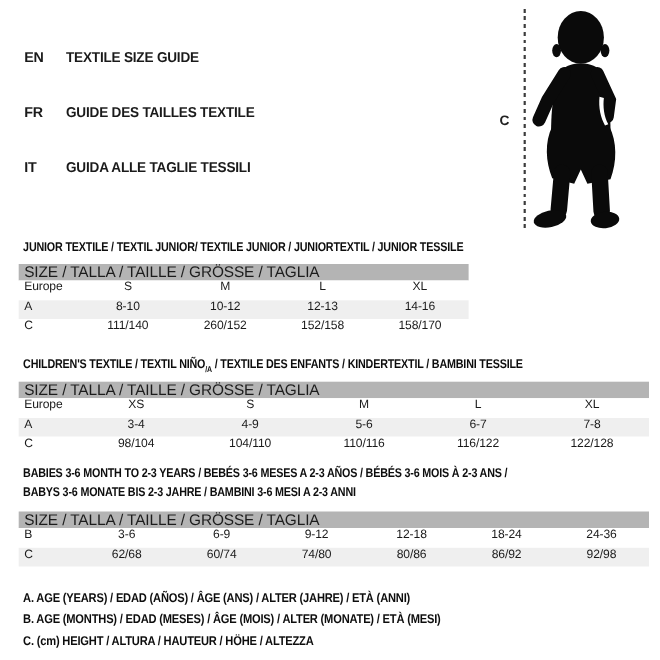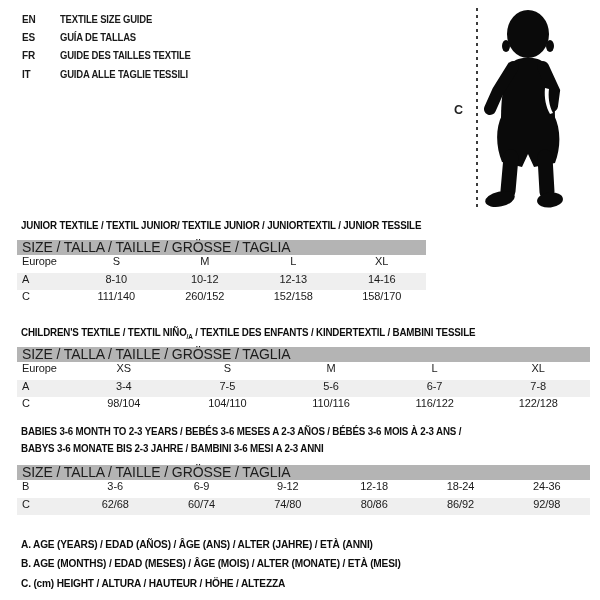--- a/index.html
+++ b/index.html
@@ -3,21 +3,21 @@
 <meta charset="utf-8">
 <style>
   html,body{margin:0;padding:0;background:#fff;}
   .stage{
     position:relative;width:600px;height:600px;background:#fff;overflow:hidden;
     font-family:"Liberation Sans","DejaVu Sans",sans-serif;
     color:var(--text,#1a1a1a);
   }
   
   .langs{position:absolute;left:22px;top:10px;}
-  .lang-row{display:flex;height:18.3px;align-items:center;font-weight:bold;font-size:10px;letter-spacing:-0.2px;}
+  .lang-row{display:flex;height:18.3px;align-items:center;font-weight:bold;font-size:13px;letter-spacing:-0.2px;margin-top:32px;}
   .lang-code{width:38px;flex:0 0 38px;}
   .lang-text{white-space:nowrap;transform:scaleX(0.95);transform-origin:0 50%;}
   
   .figure{position:absolute;left:450px;top:5px;width:148px;height:205px;}
   .figure-label{position:absolute;left:4px;top:98px;font-size:12.5px;font-weight:bold;color:#222;}
   .dash-line{
     position:absolute;left:26px;top:3px;width:2px;height:200px;
     background:repeating-linear-gradient(180deg,var(--dash,#3c3c3c) 0 3.5px,transparent 3.5px 7px);
   }
   .baby-svg{position:absolute;left:25px;top:0;width:120px;height:205px;}
@@ -52,24 +52,20 @@
 </style>
 </head>
 <body>
 
 <div class="stage">
 
   <div class="langs">
     <div class="lang-row">
       <span class="lang-code">EN</span>
       <span class="lang-text">TEXTILE SIZE GUIDE</span>
-    </div>
-    <div class="lang-row">
-      <span class="lang-code">ES</span>
-      <span class="lang-text">GUÍA DE TALLAS</span>
     </div>
     <div class="lang-row">
       <span class="lang-code">FR</span>
       <span class="lang-text">GUIDE DES TAILLES TEXTILE</span>
     </div>
     <div class="lang-row">
       <span class="lang-code">IT</span>
       <span class="lang-text">GUIDA ALLE TAGLIE TESSILI</span>
     </div>
   </div>
@@ -134,21 +130,21 @@
         <div class="tlabel">Europe</div>
         <div class="tcell">XS</div>
         <div class="tcell">S</div>
         <div class="tcell">M</div>
         <div class="tcell">L</div>
         <div class="tcell">XL</div>
       </div>
       <div class="trow alt">
         <div class="tlabel">A</div>
         <div class="tcell">3-4</div>
-        <div class="tcell">7-5</div>
+        <div class="tcell">4-9</div>
         <div class="tcell">5-6</div>
         <div class="tcell">6-7</div>
         <div class="tcell">7-8</div>
       </div>
       <div class="trow">
         <div class="tlabel">C</div>
         <div class="tcell">98/104</div>
         <div class="tcell">104/110</div>
         <div class="tcell">110/116</div>
         <div class="tcell">116/122</div>

